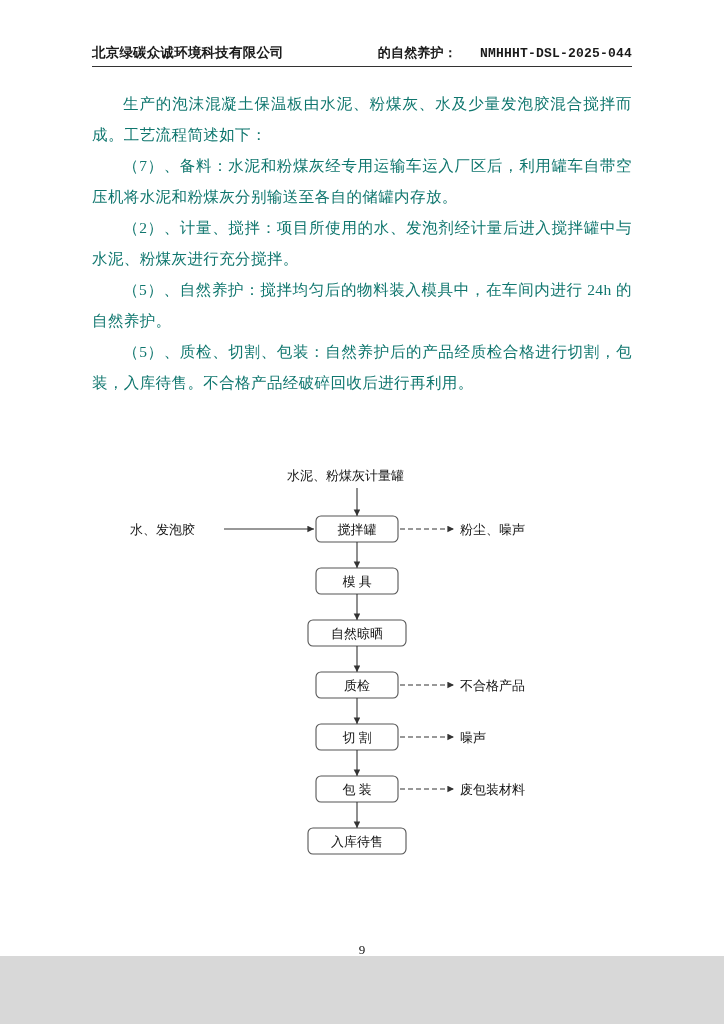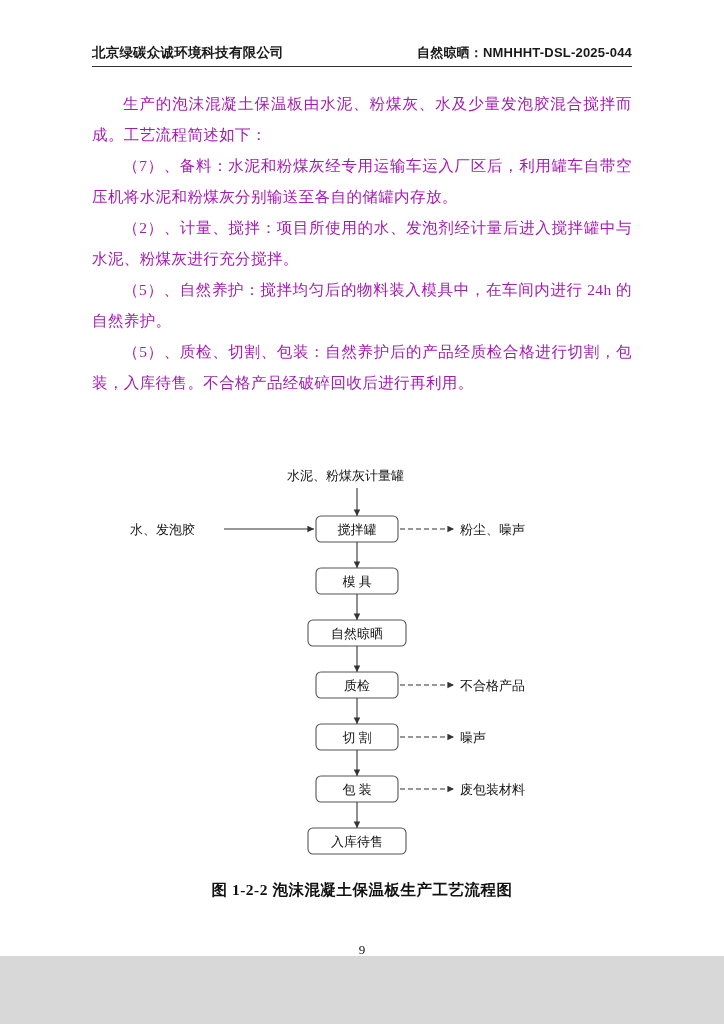--- a/index.html
+++ b/index.html
@@ -36,42 +36,43 @@
   .header-left {
     font-family: "Liberation Serif", "DejaVu Serif", serif;
     font-weight: 700;
   }
   .header-right {
     font-family: "Liberation Serif", "DejaVu Serif", serif;
     font-weight: 700;
     font-size: 13px;
   }
   .header-right .code {
-    font-family: Liberation Sans, sans-serif;
+    font-family: Liberation Mono, monospace;
+    margin-left: 23px;
   }
   .header-rule {
     position: absolute;
     left: 92px;
     top: 66px;
     width: 540px;
     height: 0;
     border-top: 1.1px solid #333;
   }
 
   
   .body-text {
     position: absolute;
     left: 92px;
     top: 88px;
     width: 540px;
   }
   .para {
     font-size: 15.5px;
     line-height: 31px;
-    color: #a21caf;
+    color: #0f766e;
     text-align: justify;
     text-justify: inter-ideograph;
     margin: 0 0 0 0;
     text-indent: 2em;
     letter-spacing: 0.4px;
   }
 
   
   .flow {
     position: absolute;
@@ -117,21 +118,21 @@
   }
 </style>
 </head>
 <body>
 
 <div class="page">
 
   <div class="header">
     <span class="header-left">北京绿碳众诚环境科技有限公司</span>
     <span class="header-right">
-      <span>自然晾晒：</span><span class="code">NMHHHT-DSL-2025-044</span>
+      <span>的自然养护：</span><span class="code">NMHHHT-DSL-2025-044</span>
     </span>
   </div>
   <div class="header-rule"></div>
 
   <div class="body-text">
     <p class="para">生产的泡沫混凝土保温板由水泥、粉煤灰、水及少量发泡胶混合搅拌而成。工艺流程简述如下：</p>
     <p class="para">（7）、备料：水泥和粉煤灰经专用运输车运入厂区后，利用罐车自带空压机将水泥和粉煤灰分别输送至各自的储罐内存放。</p>
     <p class="para">（2）、计量、搅拌：项目所使用的水、发泡剂经计量后进入搅拌罐中与水泥、粉煤灰进行充分搅拌。</p>
     <p class="para">（5）、自然养护：搅拌均匀后的物料装入模具中，在车间内进行 24h 的自然养护。</p>
     <p class="para">（5）、质检、切割、包装：自然养护后的产品经质检合格进行切割，包装，入库待售。不合格产品经破碎回收后进行再利用。</p>
@@ -187,17 +188,16 @@
       <line x1="308" y1="325" x2="362" y2="325" stroke="#333" stroke-width="1.1" stroke-dasharray="5,3" marker-end="url(#arrow)"></line>
       <text class="fc-label" x="368" y="330">废包装材料</text>
 
       <line x1="265" y1="338" x2="265" y2="364" stroke="#333" stroke-width="1.1" marker-end="url(#arrow)"></line>
 
       <rect class="fc-box" x="216" y="364" width="98" height="26" rx="5"></rect>
       <text class="fc-label" x="265" y="382" text-anchor="middle">入库待售</text>
     </svg>
   </div>
 
-  <div class="caption">图 1-2-2 泡沫混凝土保温板生产工艺流程图</div>
 
   <div class="page-number">9</div>
 
 </div>
 
 </body></html>

